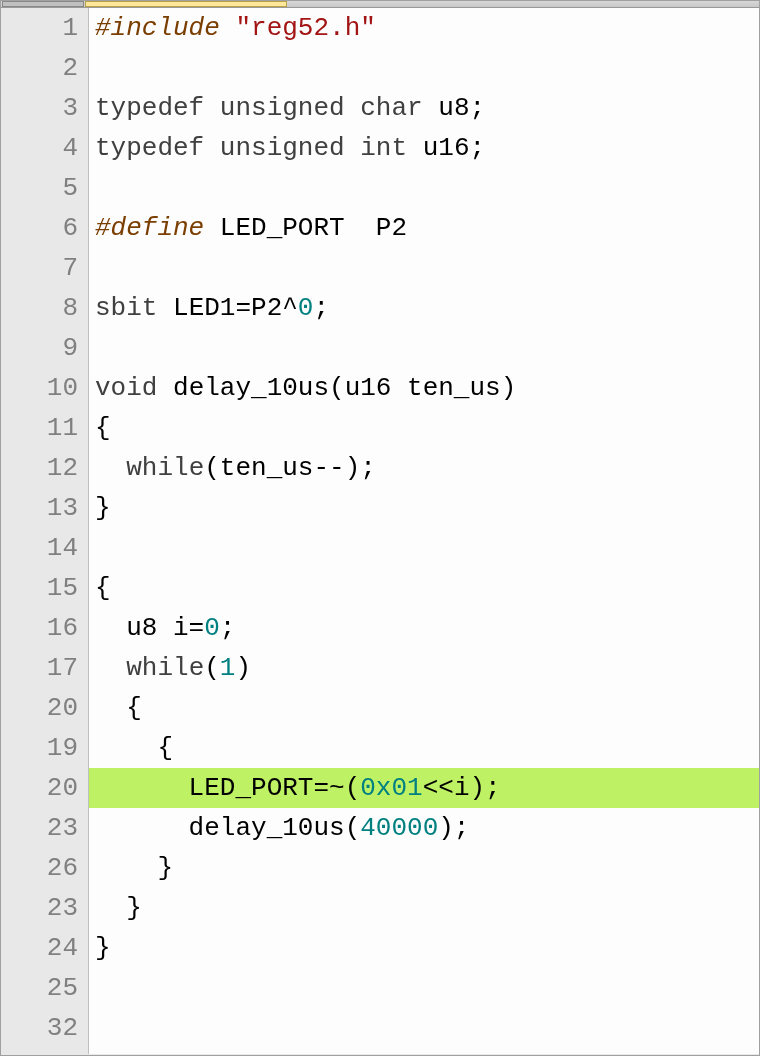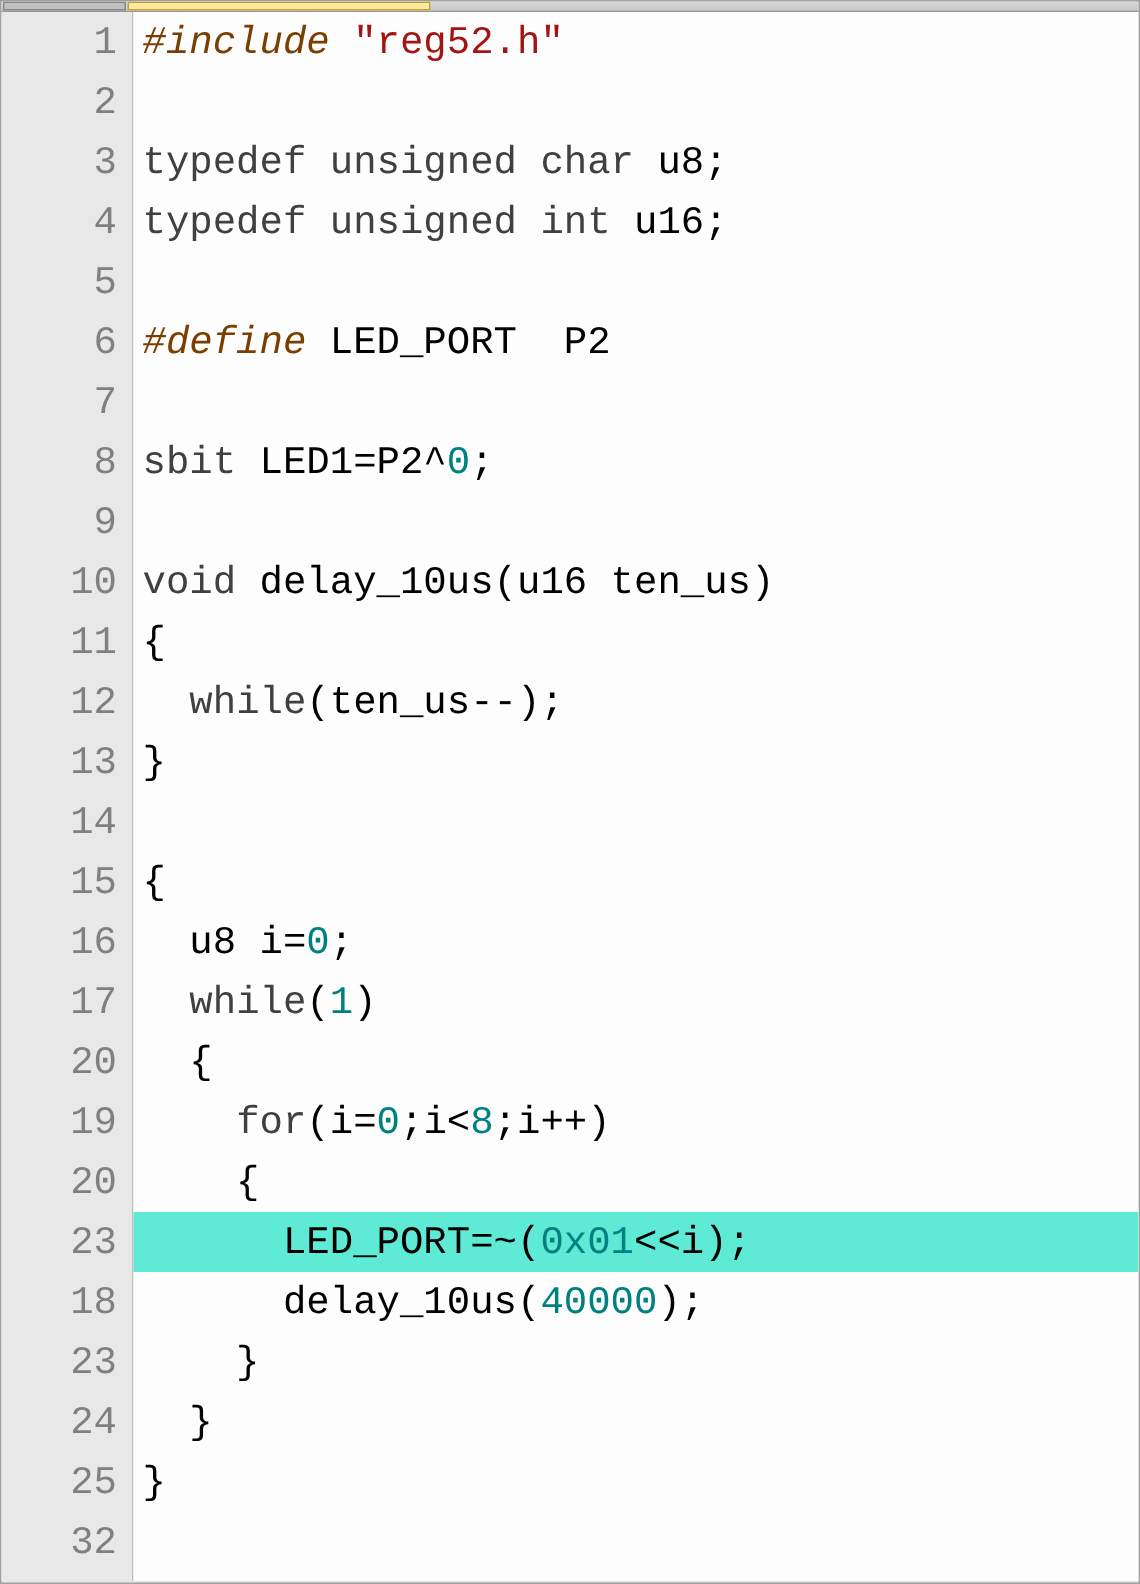--- a/index.html
+++ b/index.html
@@ -66,21 +66,21 @@
     white-space: pre;
   }
   .gutter .line {
     padding-right: 2px;
   }
   .code-area .line {
     padding-left: 6px;
     position: relative;
   }
   .code-area .line.highlight {
-    background: #5eead4;
+    background: #bef264;
   }
   .tok-pp    { color: #7a3e00; font-style: italic; }        
   .tok-str   { color: #a31515; }        
   .tok-kw    { color: #404040; }        
   .tok-num   { color: #008080; }        
   .tok-id    { color: #000000; }
 </style>
 </head>
 <body>
 
@@ -102,21 +102,21 @@
       <div class="line">12</div>
       <div class="line">13</div>
       <div class="line">14</div>
       <div class="line">15</div>
       <div class="line">16</div>
       <div class="line">17</div>
       <div class="line">20</div>
       <div class="line">19</div>
       <div class="line">20</div>
       <div class="line">23</div>
-      <div class="line">18</div>
+      <div class="line">26</div>
       <div class="line">23</div>
       <div class="line">24</div>
       <div class="line">25</div>
       <div class="line">32</div>
     </div>
   <div class="code-area" id="code">
       <div class="line"><span class="tok-pp">#include </span><span class="tok-str">"reg52.h"</span></div>
       <div class="line"></div>
       <div class="line"><span class="tok-kw">typedef</span><span class="tok-id"> </span><span class="tok-kw">unsigned</span><span class="tok-id"> </span><span class="tok-kw">char</span><span class="tok-id"> u8;</span></div>
       <div class="line"><span class="tok-kw">typedef</span><span class="tok-id"> </span><span class="tok-kw">unsigned</span><span class="tok-id"> </span><span class="tok-kw">int</span><span class="tok-id"> u16;</span></div>
@@ -127,21 +127,20 @@
       <div class="line"></div>
       <div class="line"><span class="tok-kw">void</span><span class="tok-id"> delay_10us(u16 ten_us)</span></div>
       <div class="line"><span class="tok-id">{</span></div>
       <div class="line"><span class="tok-id">  </span><span class="tok-kw">while</span><span class="tok-id">(ten_us--);</span></div>
       <div class="line"><span class="tok-id">}</span></div>
       <div class="line"></div>
       <div class="line"><span class="tok-id">{</span></div>
       <div class="line"><span class="tok-id">  u8 i=</span><span class="tok-num">0</span><span class="tok-id">;</span></div>
       <div class="line"><span class="tok-id">  </span><span class="tok-kw">while</span><span class="tok-id">(</span><span class="tok-num">1</span><span class="tok-id">)</span></div>
       <div class="line"><span class="tok-id">  {</span></div>
-      <div class="line"><span class="tok-id">    </span><span class="tok-kw">for</span><span class="tok-id">(i=</span><span class="tok-num">0</span><span class="tok-id">;i&lt;</span><span class="tok-num">8</span><span class="tok-id">;i++)</span></div>
       <div class="line"><span class="tok-id">    {</span></div>
       <div class="line highlight"><span class="tok-id">      LED_PORT=~(</span><span class="tok-num">0x01</span><span class="tok-id">&lt;&lt;i);</span></div>
       <div class="line"><span class="tok-id">      delay_10us(</span><span class="tok-num">40000</span><span class="tok-id">);</span></div>
       <div class="line"><span class="tok-id">    }</span></div>
       <div class="line"><span class="tok-id">  }</span></div>
       <div class="line"><span class="tok-id">}</span></div>
     </div>
 </div>
 
 </body></html>

